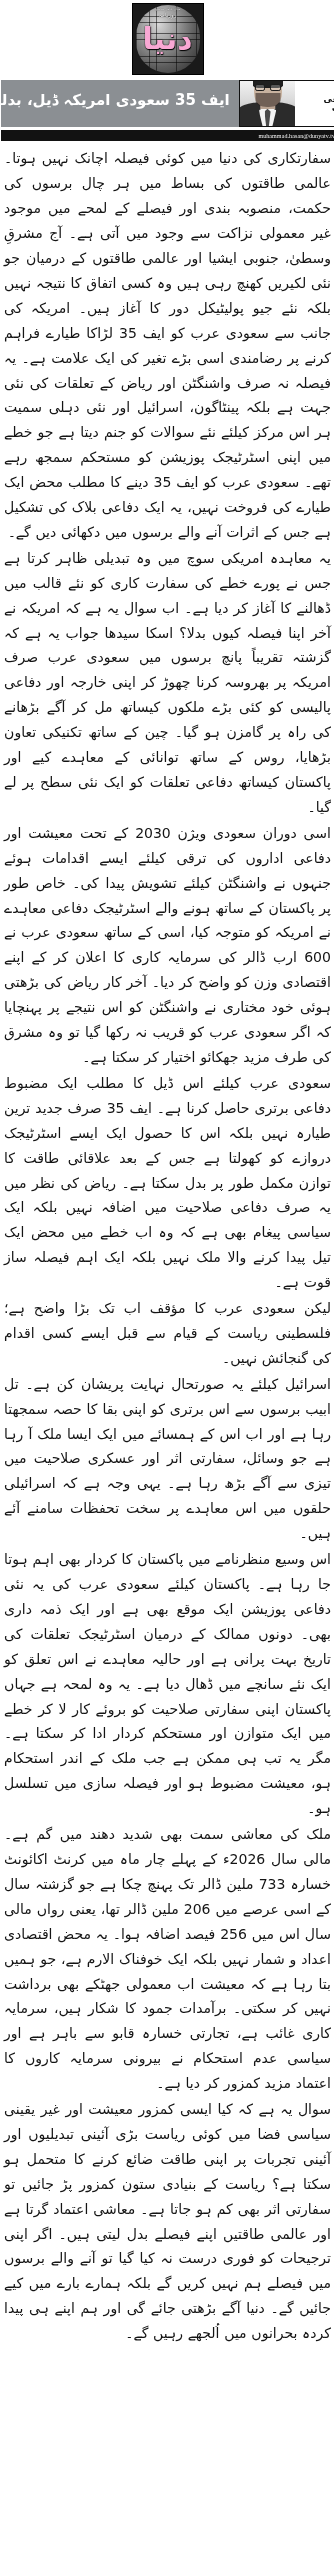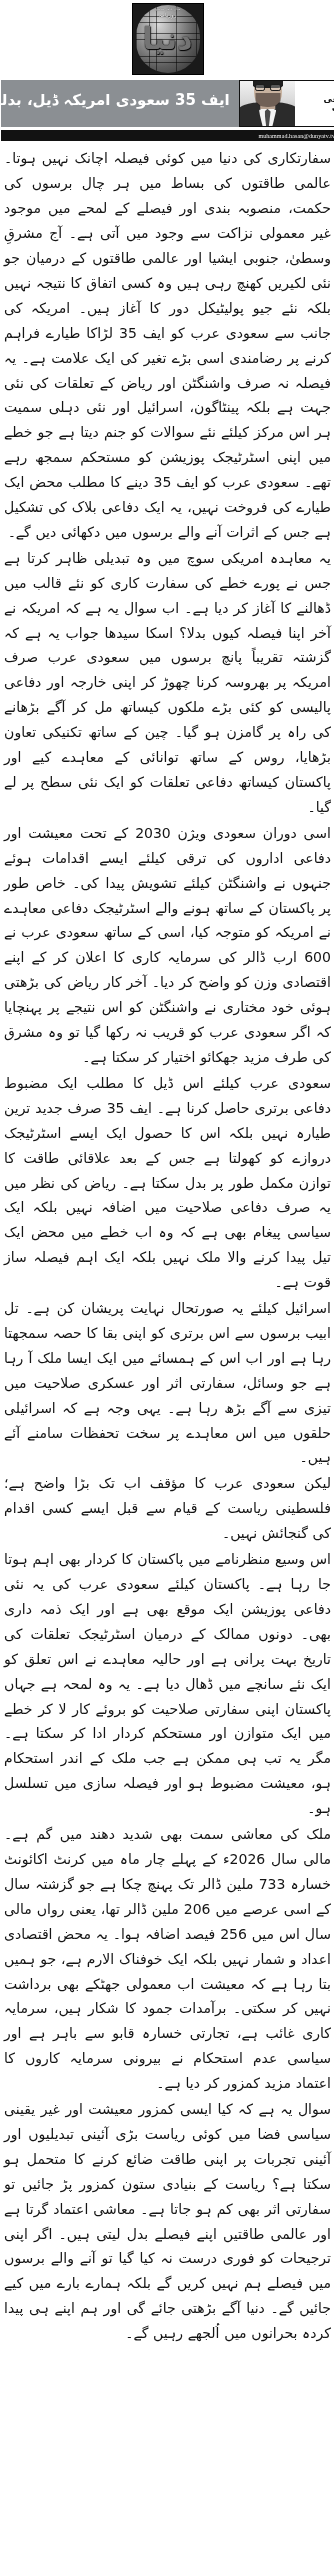--- a/index.html
+++ b/index.html
@@ -50,21 +50,21 @@
     content:"";position:absolute;inset:0;border-radius:50%/46%;
     background:repeating-linear-gradient(
       to right,
       rgba(0,0,0,.5) 0 0.5px,
       rgba(0,0,0,0) 0.5px 6.7px);
   }
   .logo-word{
     position:absolute;left:0;right:0;top:50%;
     transform:translateY(-50%);
     text-align:center;
-    color:#737373;
+    color:#f9a8d4;
     font-size:30px;
     line-height:1;
     font-weight:700;
     letter-spacing:-0.5px;
     text-shadow:0 0 1.5px #000, 0.5px 0.5px 1px #000;
     font-family:"DejaVu Sans","Liberation Sans",sans-serif;
     z-index:3;
   }
   .logo-sub{
     position:absolute;top:8.2px;left:0;right:0;
@@ -273,21 +273,21 @@
 
   <div class="email-bar">
     <span class="email-text">muhammad.hasan@dunyatv.tv</span>
   </div>
 
   <div class="article" id="article-body">
       <p class="para">سفارتکاری کی دنیا میں کوئی فیصلہ اچانک نہیں ہوتا۔ عالمی طاقتوں کی بساط میں ہر چال برسوں کی حکمت، منصوبہ بندی اور فیصلے کے لمحے میں موجود غیر معمولی نزاکت سے وجود میں آتی ہے۔ آج مشرقِ وسطیٰ، جنوبی ایشیا اور عالمی طاقتوں کے درمیان جو نئی لکیریں کھنچ رہی ہیں وہ کسی اتفاق کا نتیجہ نہیں بلکہ نئے جیو پولیٹیکل دور کا آغاز ہیں۔ امریکہ کی جانب سے سعودی عرب کو ایف 35 لڑاکا طیارے فراہم کرنے پر رضامندی اسی بڑے تغیر کی ایک علامت ہے۔ یہ فیصلہ نہ صرف واشنگٹن اور ریاض کے تعلقات کی نئی جہت ہے بلکہ پینٹاگون، اسرائیل اور نئی دہلی سمیت ہر اس مرکز کیلئے نئے سوالات کو جنم دیتا ہے جو خطے میں اپنی اسٹرٹیجک پوزیشن کو مستحکم سمجھ رہے تھے۔ سعودی عرب کو ایف 35 دینے کا مطلب محض ایک طیارے کی فروخت نہیں، یہ ایک دفاعی بلاک کی تشکیل ہے جس کے اثرات آنے والے برسوں میں دکھائی دیں گے۔</p>
       <p class="para">یہ معاہدہ امریکی سوچ میں وہ تبدیلی ظاہر کرتا ہے جس نے پورے خطے کی سفارت کاری کو نئے قالب میں ڈھالنے کا آغاز کر دیا ہے۔ اب سوال یہ ہے کہ امریکہ نے آخر اپنا فیصلہ کیوں بدلا؟ اسکا سیدھا جواب یہ ہے کہ گزشتہ تقریباً پانچ برسوں میں سعودی عرب صرف امریکہ پر بھروسہ کرنا چھوڑ کر اپنی خارجہ اور دفاعی پالیسی کو کئی بڑے ملکوں کیساتھ مل کر آگے بڑھانے کی راہ پر گامزن ہو گیا۔ چین کے ساتھ تکنیکی تعاون بڑھایا، روس کے ساتھ توانائی کے معاہدے کیے اور پاکستان کیساتھ دفاعی تعلقات کو ایک نئی سطح پر لے گیا۔</p>
       <p class="para">اسی دوران سعودی ویژن 2030 کے تحت معیشت اور دفاعی اداروں کی ترقی کیلئے ایسے اقدامات ہوئے جنہوں نے واشنگٹن کیلئے تشویش پیدا کی۔ خاص طور پر پاکستان کے ساتھ ہونے والے اسٹرٹیجک دفاعی معاہدے نے امریکہ کو متوجہ کیا، اسی کے ساتھ سعودی عرب نے 600 ارب ڈالر کی سرمایہ کاری کا اعلان کر کے اپنے اقتصادی وزن کو واضح کر دیا۔ آخر کار ریاض کی بڑھتی ہوئی خود مختاری نے واشنگٹن کو اس نتیجے پر پہنچایا کہ اگر سعودی عرب کو قریب نہ رکھا گیا تو وہ مشرق کی طرف مزید جھکائو اختیار کر سکتا ہے۔</p>
       <p class="para">سعودی عرب کیلئے اس ڈیل کا مطلب ایک مضبوط دفاعی برتری حاصل کرنا ہے۔ ایف 35 صرف جدید ترین طیارہ نہیں بلکہ اس کا حصول ایک ایسے اسٹرٹیجک دروازے کو کھولتا ہے جس کے بعد علاقائی طاقت کا توازن مکمل طور پر بدل سکتا ہے۔ ریاض کی نظر میں یہ صرف دفاعی صلاحیت میں اضافہ نہیں بلکہ ایک سیاسی پیغام بھی ہے کہ وہ اب خطے میں محض ایک تیل پیدا کرنے والا ملک نہیں بلکہ ایک اہم فیصلہ ساز قوت ہے۔</p>
+      <p class="para">لیکن سعودی عرب کا مؤقف اب تک بڑا واضح ہے؛ فلسطینی ریاست کے قیام سے قبل ایسے کسی اقدام کی گنجائش نہیں۔</p>
       <p class="para">اسرائیل کیلئے یہ صورتحال نہایت پریشان کن ہے۔ تل ابیب برسوں سے اس برتری کو اپنی بقا کا حصہ سمجھتا رہا ہے اور اب اس کے ہمسائے میں ایک ایسا ملک آ رہا ہے جو وسائل، سفارتی اثر اور عسکری صلاحیت میں تیزی سے آگے بڑھ رہا ہے۔ یہی وجہ ہے کہ اسرائیلی حلقوں میں اس معاہدے پر سخت تحفظات سامنے آئے ہیں۔</p>
-      <p class="para">لیکن سعودی عرب کا مؤقف اب تک بڑا واضح ہے؛ فلسطینی ریاست کے قیام سے قبل ایسے کسی اقدام کی گنجائش نہیں۔</p>
       <p class="para">اس وسیع منظرنامے میں پاکستان کا کردار بھی اہم ہوتا جا رہا ہے۔ پاکستان کیلئے سعودی عرب کی یہ نئی دفاعی پوزیشن ایک موقع بھی ہے اور ایک ذمہ داری بھی۔ دونوں ممالک کے درمیان اسٹرٹیجک تعلقات کی تاریخ بہت پرانی ہے اور حالیہ معاہدے نے اس تعلق کو ایک نئے سانچے میں ڈھال دیا ہے۔ یہ وہ لمحہ ہے جہاں پاکستان اپنی سفارتی صلاحیت کو بروئے کار لا کر خطے میں ایک متوازن اور مستحکم کردار ادا کر سکتا ہے۔ مگر یہ تب ہی ممکن ہے جب ملک کے اندر استحکام ہو، معیشت مضبوط ہو اور فیصلہ سازی میں تسلسل ہو۔</p>
       <p class="para">ملک کی معاشی سمت بھی شدید دھند میں گم ہے۔ مالی سال 2026ء کے پہلے چار ماہ میں کرنٹ اکائونٹ خسارہ 733 ملین ڈالر تک پہنچ چکا ہے جو گزشتہ سال کے اسی عرصے میں 206 ملین ڈالر تھا، یعنی رواں مالی سال اس میں 256 فیصد اضافہ ہوا۔ یہ محض اقتصادی اعداد و شمار نہیں بلکہ ایک خوفناک الارم ہے، جو ہمیں بتا رہا ہے کہ معیشت اب معمولی جھٹکے بھی برداشت نہیں کر سکتی۔ برآمدات جمود کا شکار ہیں، سرمایہ کاری غائب ہے، تجارتی خسارہ قابو سے باہر ہے اور سیاسی عدم استحکام نے بیرونی سرمایہ کاروں کا اعتماد مزید کمزور کر دیا ہے۔</p>
       <p class="para">سوال یہ ہے کہ کیا ایسی کمزور معیشت اور غیر یقینی سیاسی فضا میں کوئی ریاست بڑی آئینی تبدیلیوں اور آئینی تجربات پر اپنی طاقت ضائع کرنے کا متحمل ہو سکتا ہے؟ ریاست کے بنیادی ستون کمزور پڑ جائیں تو سفارتی اثر بھی کم ہو جاتا ہے۔ معاشی اعتماد گرتا ہے اور عالمی طاقتیں اپنے فیصلے بدل لیتی ہیں۔ اگر اپنی ترجیحات کو فوری درست نہ کیا گیا تو آنے والے برسوں میں فیصلے ہم نہیں کریں گے بلکہ ہمارے بارے میں کیے جائیں گے۔ دنیا آگے بڑھتی جائے گی اور ہم اپنے ہی پیدا کردہ بحرانوں میں اُلجھے رہیں گے۔</p>
     </div>
 
 </div>
 
 
 </body></html>

